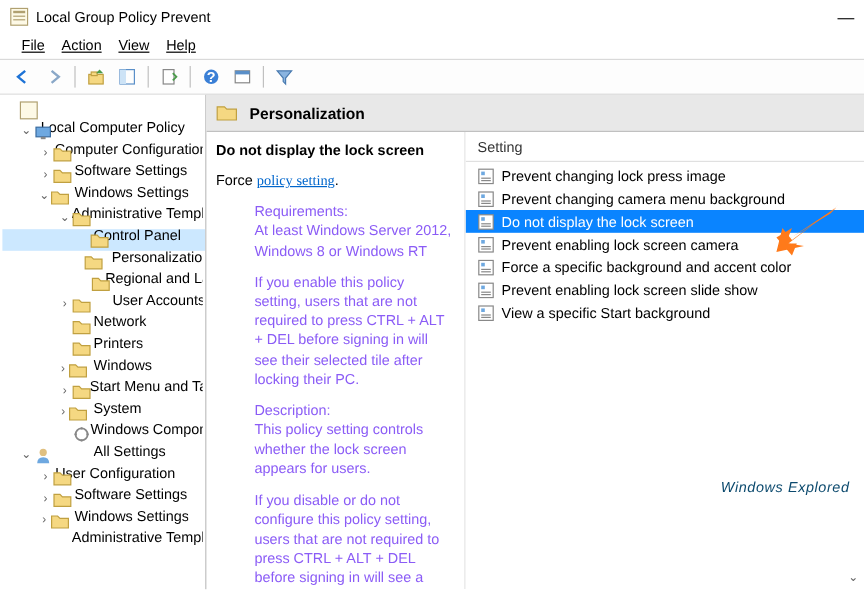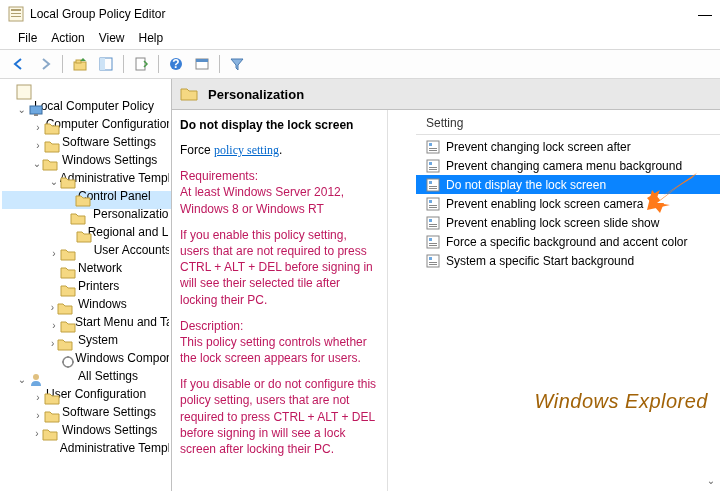--- a/index.html
+++ b/index.html
@@ -5,21 +5,21 @@
 * { margin: 0; padding: 0; box-sizing: border-box; font-family: "Segoe UI", Tahoma, sans-serif; font-size: 12px; }
 body { background: #fff; width: 720px; height: 504px; overflow: hidden; position: relative; }
 
 
 .titlebar { display: flex; align-items: center; padding: 6px 8px 4px; border-bottom: 1px solid transparent; }
 .titlebar .icon { width: 16px; height: 16px; margin-right: 6px; }
 .titlebar .title { flex: 1; color: #000; }
 .titlebar .close { width: 40px; text-align: right; font-size: 14px; color: #000; }
 
 
-.menubar { display: flex; gap: 14px; padding: 4px 14px 4px 18px; }
+.menubar { display: flex; gap: 14px; padding: 4px 14px 4px 18px; text-decoration: underline; }
 .menubar span { color: #000; cursor: default; }
 
 
 .toolbar { display: flex; align-items: center; gap: 0; padding: 2px 6px; border-top: 1px solid #d9d9d9; border-bottom: 1px solid #d9d9d9; background: #fdfdfd; }
 .toolbar .tbtn { width: 24px; height: 24px; display: flex; align-items: center; justify-content: center; margin: 0 1px; cursor: default; }
 .toolbar .sep { width: 1px; height: 18px; background: #c0c0c0; margin: 0 4px; }
 
 
 .main { display: flex; height: calc(504px - 92px); }
 .tree { width: 172px; border-right: 1px solid #c0c0c0; padding: 4px 0 4px 2px; overflow: hidden; white-space: nowrap; background: #fff; }
@@ -35,37 +35,37 @@
 .indent2 { padding-left: 30px; }
 .indent3 { padding-left: 46px; }
 .indent4 { padding-left: 62px; }
 
 
 .right { flex: 1; display: flex; flex-direction: column; overflow: hidden; }
 .header-bar { background: #e8e8e8; border-bottom: 1px solid #c0c0c0; padding: 6px 8px; display: flex; align-items: center; }
 .header-bar .hicon { width: 18px; height: 18px; margin-right: 10px; }
 .header-bar .htext { font-weight: 600; color: #000; font-size: 13px; }
 
-.body-split { flex: 1; display: flex; overflow: hidden; position: relative; gap: 28px; }
+.body-split { flex: 1; display: flex; overflow: hidden; position: relative; }
 .desc-pane { width: 216px; padding: 8px 10px 8px 8px; border-right: 1px solid #e0e0e0; overflow: hidden; }
 .desc-pane h2 { font-size: 12px; font-weight: 700; margin-bottom: 10px; color: #000; }
 .desc-pane a { color: #0066cc; text-decoration: underline; font-family: Liberation Serif, serif; }
 .desc-pane p { margin-bottom: 10px; color: #000; line-height: 1.35; }
-.desc-pane .sub { color: #be185d; }
+.desc-pane .sub { color: #8b5cf6; margin-left: 32px; }
 
 .list-pane { flex: 1; background: #fff; position: relative; overflow: hidden; }
 .list-header { padding: 6px 10px 4px; border-bottom: 1px solid #e0e0e0; color: #333; }
 .list-rows { padding-top: 2px; }
 .list-row { display: flex; align-items: center; height: 19px; padding-left: 10px; white-space: nowrap; }
 .list-row .licon { width: 14px; height: 14px; margin-right: 6px; flex-shrink: 0; }
 .list-row .ltext { color: #000; }
 .list-row.selected { background: #0a84ff; }
 .list-row.selected .ltext { color: #fff; }
 
-.watermark { position: absolute; right: 12px; bottom: 78px; color: #a16207; font-style: italic; font-size: 20px; font-weight: 500; letter-spacing: 0.5px; pointer-events: none; }
+.watermark { position: absolute; right: 12px; bottom: 78px; color: #0c4a6e; font-style: italic; font-size: 12px; font-weight: 500; letter-spacing: 0.5px; pointer-events: none; }
 
 
 .arrow { position: absolute; left: 642px; top: 168px; width: 60px; height: 50px; pointer-events: none; }
 
 
 .scroll-down { position: absolute; right: 2px; bottom: 2px; width: 14px; height: 14px; color: #666; font-size: 10px; text-align: center; }
 
 
 svg { display: block; }
 </style>
@@ -74,21 +74,21 @@
 
 <div class="titlebar">
   <span class="icon">
     <svg viewBox="0 0 16 16">
         <rect x="1" y="1" width="14" height="14" fill="#fdf9e6" stroke="#b0a070"></rect>
         <rect x="3" y="3" width="10" height="2" fill="#b0a070"></rect>
         <rect x="3" y="7" width="10" height="1" fill="#b0a070"></rect>
         <rect x="3" y="10" width="10" height="1" fill="#b0a070"></rect>
       </svg>
   </span>
-  <span class="title">Local Group Policy Editor</span>
+  <span class="title">Local Group Policy Prevent</span>
   <span class="close">—</span>
 </div>
 
 <div class="menubar">
   <span>File</span>
   <span>Action</span>
   <span>View</span>
   <span>Help</span>
 </div>
 
@@ -359,21 +359,21 @@
         <div class="list-rows">
           <div class="list-row">
               <span class="licon">
                 <svg viewBox="0 0 14 14">
                   <rect x="1" y="1" width="12" height="12" fill="#fff" stroke="#888"></rect>
                   <rect x="3" y="3" width="3" height="3" fill="#6ea8e0"></rect>
                   <rect x="3" y="8" width="8" height="1" fill="#888"></rect>
                   <rect x="3" y="10" width="8" height="1" fill="#888"></rect>
                 </svg>
               </span>
-              <span class="ltext">Prevent changing lock screen after</span>
+              <span class="ltext">Prevent changing lock press image</span>
             </div>
           <div class="list-row">
               <span class="licon">
                 <svg viewBox="0 0 14 14">
                   <rect x="1" y="1" width="12" height="12" fill="#fff" stroke="#888"></rect>
                   <rect x="3" y="3" width="3" height="3" fill="#6ea8e0"></rect>
                   <rect x="3" y="8" width="8" height="1" fill="#888"></rect>
                   <rect x="3" y="10" width="8" height="1" fill="#888"></rect>
                 </svg>
               </span>
@@ -403,43 +403,43 @@
             </div>
           <div class="list-row">
               <span class="licon">
                 <svg viewBox="0 0 14 14">
                   <rect x="1" y="1" width="12" height="12" fill="#fff" stroke="#888"></rect>
                   <rect x="3" y="3" width="3" height="3" fill="#6ea8e0"></rect>
                   <rect x="3" y="8" width="8" height="1" fill="#888"></rect>
                   <rect x="3" y="10" width="8" height="1" fill="#888"></rect>
                 </svg>
               </span>
+              <span class="ltext">Force a specific background and accent color</span>
+            </div>
+          <div class="list-row">
+              <span class="licon">
+                <svg viewBox="0 0 14 14">
+                  <rect x="1" y="1" width="12" height="12" fill="#fff" stroke="#888"></rect>
+                  <rect x="3" y="3" width="3" height="3" fill="#6ea8e0"></rect>
+                  <rect x="3" y="8" width="8" height="1" fill="#888"></rect>
+                  <rect x="3" y="10" width="8" height="1" fill="#888"></rect>
+                </svg>
+              </span>
               <span class="ltext">Prevent enabling lock screen slide show</span>
             </div>
           <div class="list-row">
               <span class="licon">
                 <svg viewBox="0 0 14 14">
                   <rect x="1" y="1" width="12" height="12" fill="#fff" stroke="#888"></rect>
                   <rect x="3" y="3" width="3" height="3" fill="#6ea8e0"></rect>
                   <rect x="3" y="8" width="8" height="1" fill="#888"></rect>
                   <rect x="3" y="10" width="8" height="1" fill="#888"></rect>
                 </svg>
               </span>
-              <span class="ltext">Force a specific background and accent color</span>
-            </div>
-          <div class="list-row">
-              <span class="licon">
-                <svg viewBox="0 0 14 14">
-                  <rect x="1" y="1" width="12" height="12" fill="#fff" stroke="#888"></rect>
-                  <rect x="3" y="3" width="3" height="3" fill="#6ea8e0"></rect>
-                  <rect x="3" y="8" width="8" height="1" fill="#888"></rect>
-                  <rect x="3" y="10" width="8" height="1" fill="#888"></rect>
-                </svg>
-              </span>
-              <span class="ltext">System a specific Start background</span>
+              <span class="ltext">View a specific Start background</span>
             </div>
         </div>
         <div class="watermark">Windows Explored</div>
         <div class="scroll-down">⌄</div>
       </div>
     </div>
   </div>
 </div>
 
 <div class="arrow">

